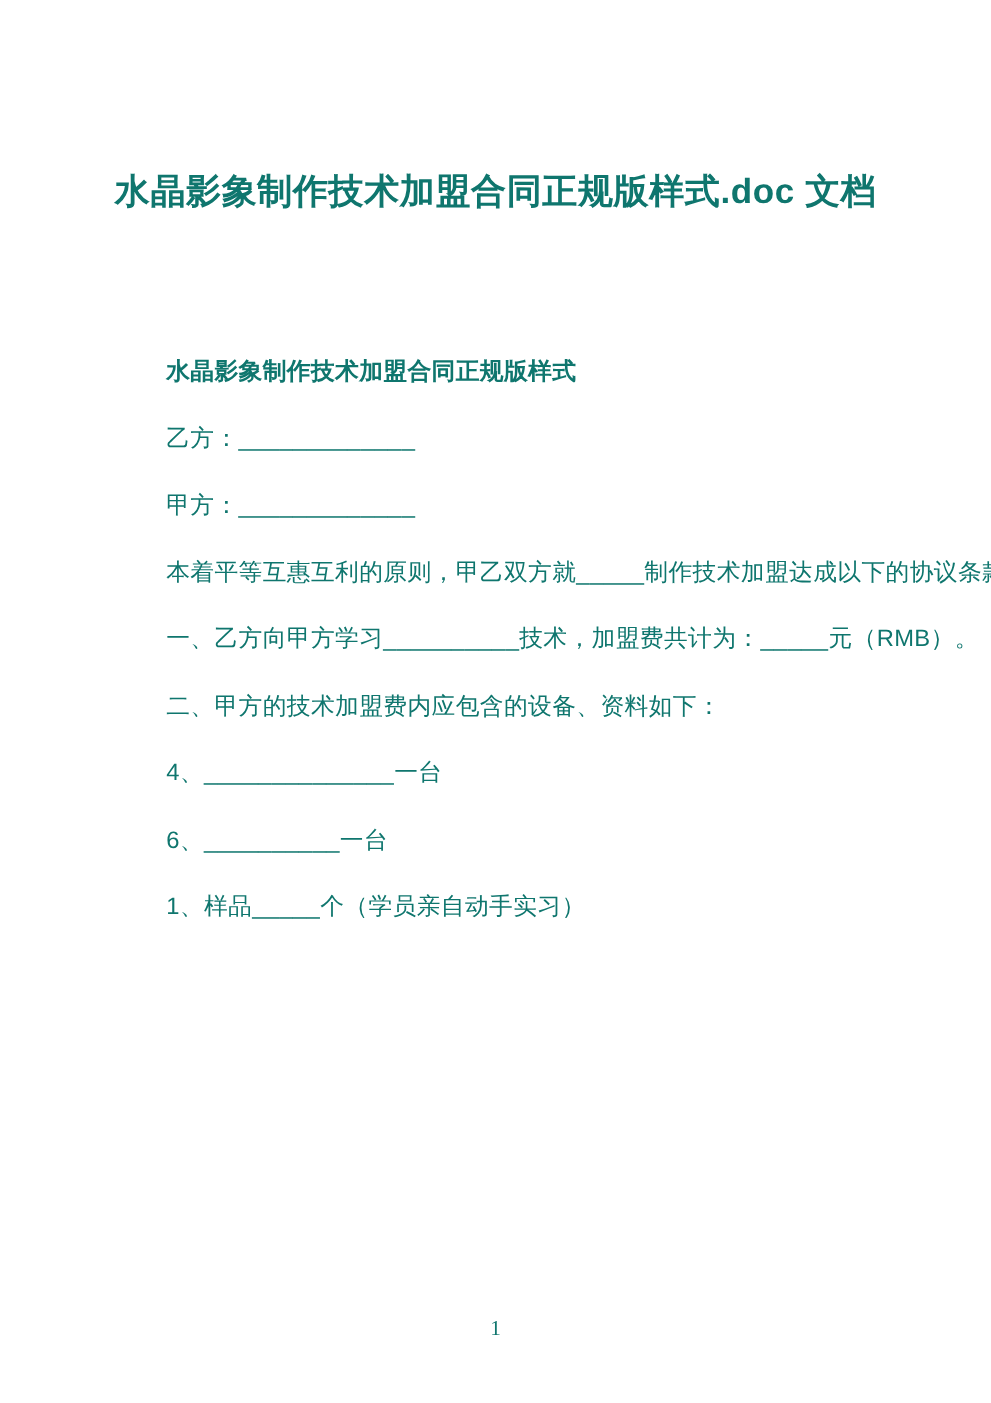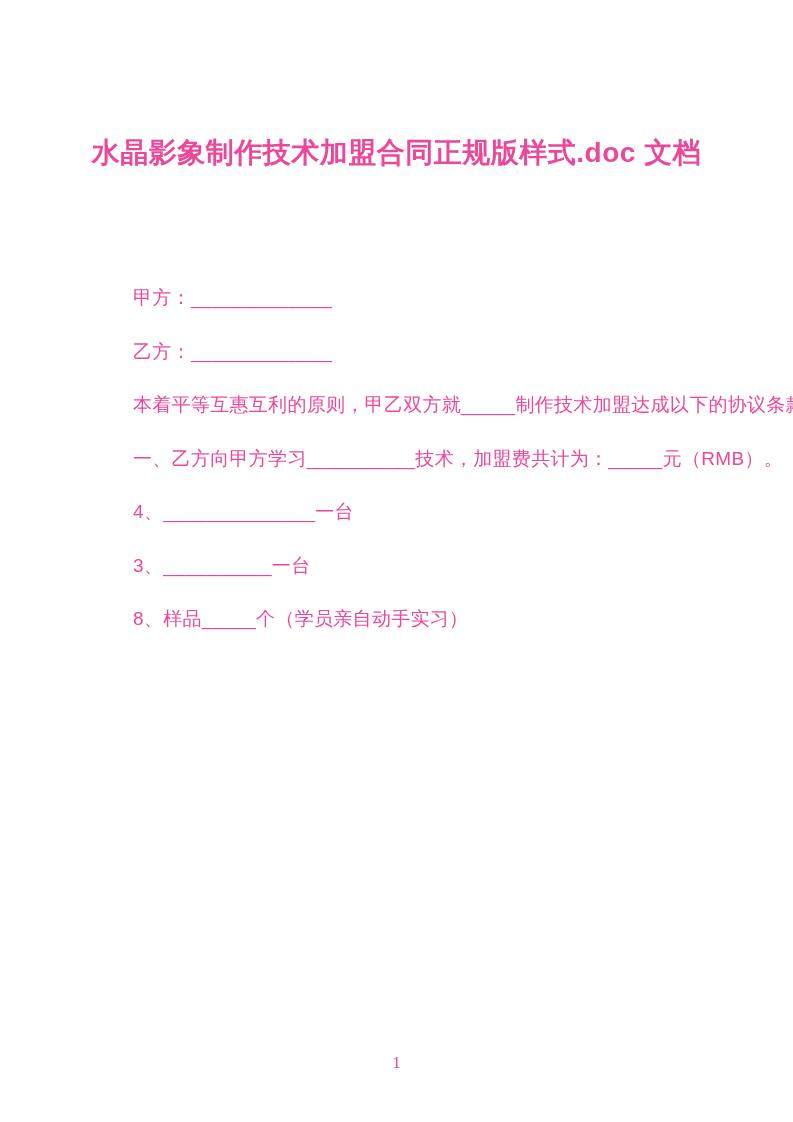--- a/index.html
+++ b/index.html
@@ -5,21 +5,21 @@
   html, body {
     margin: 0;
     padding: 0;
     background: #ffffff;
   }
   .page {
     position: relative;
     width: 793px;
     height: 1122px;
     background: #ffffff;
-    color: #ec4899;
+    color: #0f766e;
     font-family: "Liberation Sans", "DejaVu Sans", sans-serif;
     overflow: hidden;
   }
   .doc-title {
     position: absolute;
     top: 138px;
     left: 0;
     right: 0;
     margin: 0;
     text-align: center;
@@ -58,24 +58,26 @@
   }
 </style>
 </head>
 <body>
 
 <div class="page">
 
   <h1 class="doc-title">水晶影象制作技术加盟合同正规版样式.doc 文档</h1>
 
   <div class="doc-body">
+    <p class="doc-heading">水晶影象制作技术加盟合同正规版样式</p>
+    <p>乙方：_____________</p>
     <p>甲方：_____________</p>
-    <p>乙方：_____________</p>
     <p>本着平等互惠互利的原则，甲乙双方就_____制作技术加盟达成以下的协议条款：</p>
     <p>一、乙方向甲方学习__________技术，加盟费共计为：_____元（RMB）。</p>
+    <p>二、甲方的技术加盟费内应包含的设备、资料如下：</p>
     <p>4、______________一台</p>
-    <p>3、__________一台</p>
-    <p>8、样品_____个（学员亲自动手实习）</p>
+    <p>6、__________一台</p>
+    <p>1、样品_____个（学员亲自动手实习）</p>
   </div>
 
   <div class="page-number">1</div>
 
 </div>
 
 </body></html>

